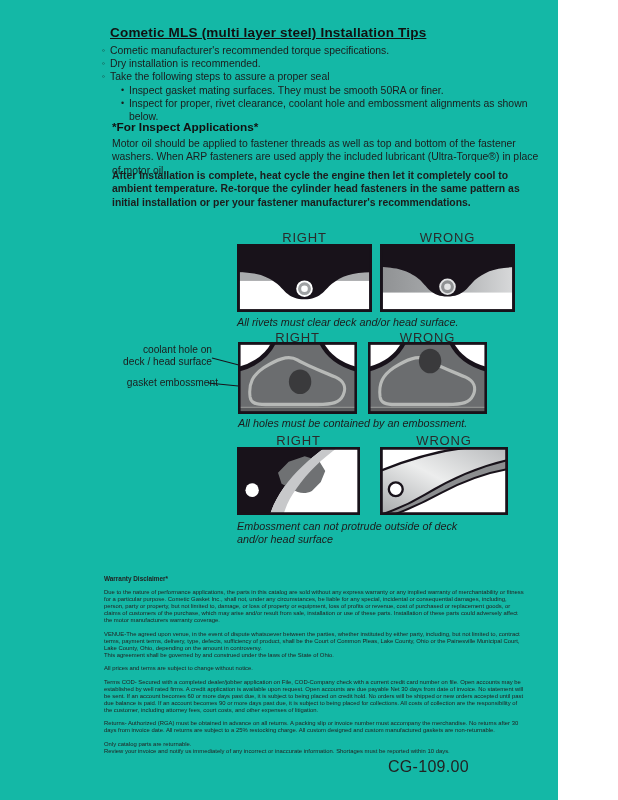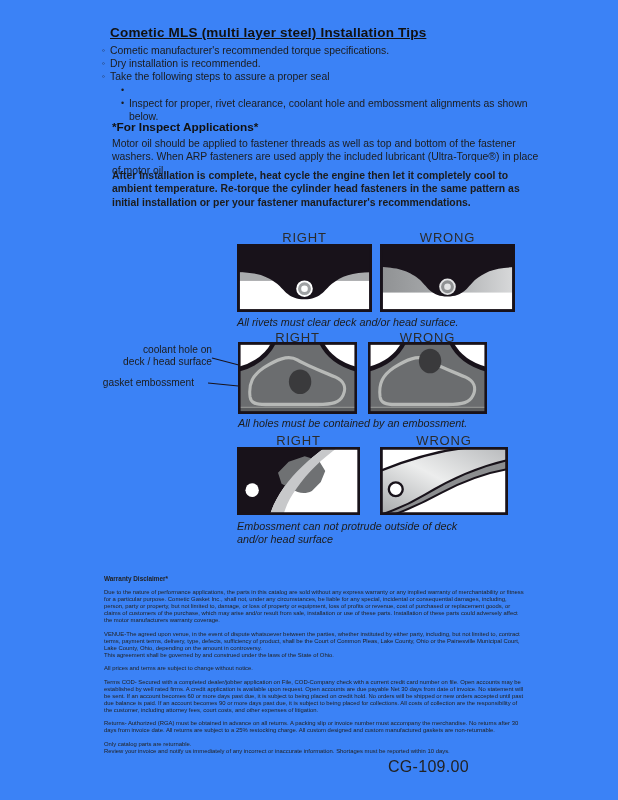--- a/index.html
+++ b/index.html
@@ -1,17 +1,17 @@
 <!DOCTYPE html>
 <html><head>
 <meta charset="utf-8">
 <style>
   html,body { margin:0; padding:0; background:#ffffff; }
   .page {
-    position:relative; width:618px; height:800px; background:#3b82f6;
+    position:relative; width:558px; height:800px; background:#14b8a6;
     font-family:"Liberation Sans", sans-serif; color:#1f1f1f; overflow:hidden;
   }
   .abs { position:absolute; }
   .title {
     font-size:13.5px; font-weight:bold; text-decoration:underline;
     letter-spacing:0.2px; color:#111;
   }
   .bullets { font-size:10.4px; line-height:13.2px; color:#1c1c1c; width:452px; }
   .bullets .row { display:flex; }
   .bullets .m1 { width:8px; font-size:8px; line-height:13.2px; }
@@ -43,20 +43,21 @@
     <div class="row">
         <span class="m1">◦</span>
         <span>Dry installation is recommended.</span>
       </div>
     <div class="row">
         <span class="m1">◦</span>
         <span>Take the following steps to assure a proper seal</span>
       </div>
     <div class="row sub">
         <span class="m2">•</span>
+        <span>Inspect gasket mating surfaces.  They must be smooth 50RA or finer.</span>
       </div>
     <div class="row sub">
         <span class="m2">•</span>
         <span>Inspect for proper, rivet clearance, coolant hole and embossment alignments as shown below.</span>
       </div>
   </div>
 
   <div class="abs h2" style="left:112px; top:120px;">*For Inspect Applications*</div>
   <div class="abs para" style="left:112px; top:137px;">Motor oil should be applied to fastener threads as well as top and bottom of the fastener washers. When ARP fasteners are used apply the included lubricant (Ultra-Torque®) in place of motor oil.</div>
   <div class="abs para" style="left:112px; top:169px;font-weight:bold;">After Installation is complete, heat cycle the engine then let it completely cool to ambient temperature. Re-torque the cylinder head fasteners in the same pattern as initial installation or per your fastener manufacturer's recommendations.</div>
@@ -89,21 +90,21 @@
     <rect x="1.5" y="1.5" width="135" height="67" fill="none" stroke="#18121a" stroke-width="3"></rect>
   </svg>
 
   <div class="abs caption" style="left:237px; top:316px;">All rivets must clear deck and/or head surface.</div>
 
   <div class="abs diag-label" style="left:238px; top:330px; width:119px;">RIGHT</div>
   <div class="abs diag-label" style="left:368px; top:330px; width:119px;">WRONG</div>
 
   <div class="abs callout" style="left:98px; top:344px; width:114px;">coolant hole on
 deck / head surface</div>
-  <div class="abs callout" style="left:84px; top:377px; width:110px;">gasket embossment</div>
+  <div class="abs callout" style="left:108px; top:377px; width:110px;">gasket embossment</div>
 
   <svg class="abs" style="left:206px; top:350px;" width="100" height="42" viewBox="0 0 100 42">
     <line x1="6" y1="8" x2="94" y2="31" stroke="#18121a" stroke-width="1.1"></line>
     <line x1="2" y1="33" x2="52" y2="38" stroke="#18121a" stroke-width="1.1"></line>
   </svg>
 
   <svg class="abs diag-box" style="left:238px; top:342px;" width="119" height="72" viewBox="0 0 138 76" preserveAspectRatio="none">
     <rect x="0" y="0" width="138" height="76" fill="#6b6d6f"></rect>
     <path d="M0,0 H42 C35,13 21,24 0,29 Z" fill="#ffffff"></path>
     <path d="M42,0 C35,13 21,24 0,29" stroke="#18121a" stroke-width="5" fill="none"></path>

